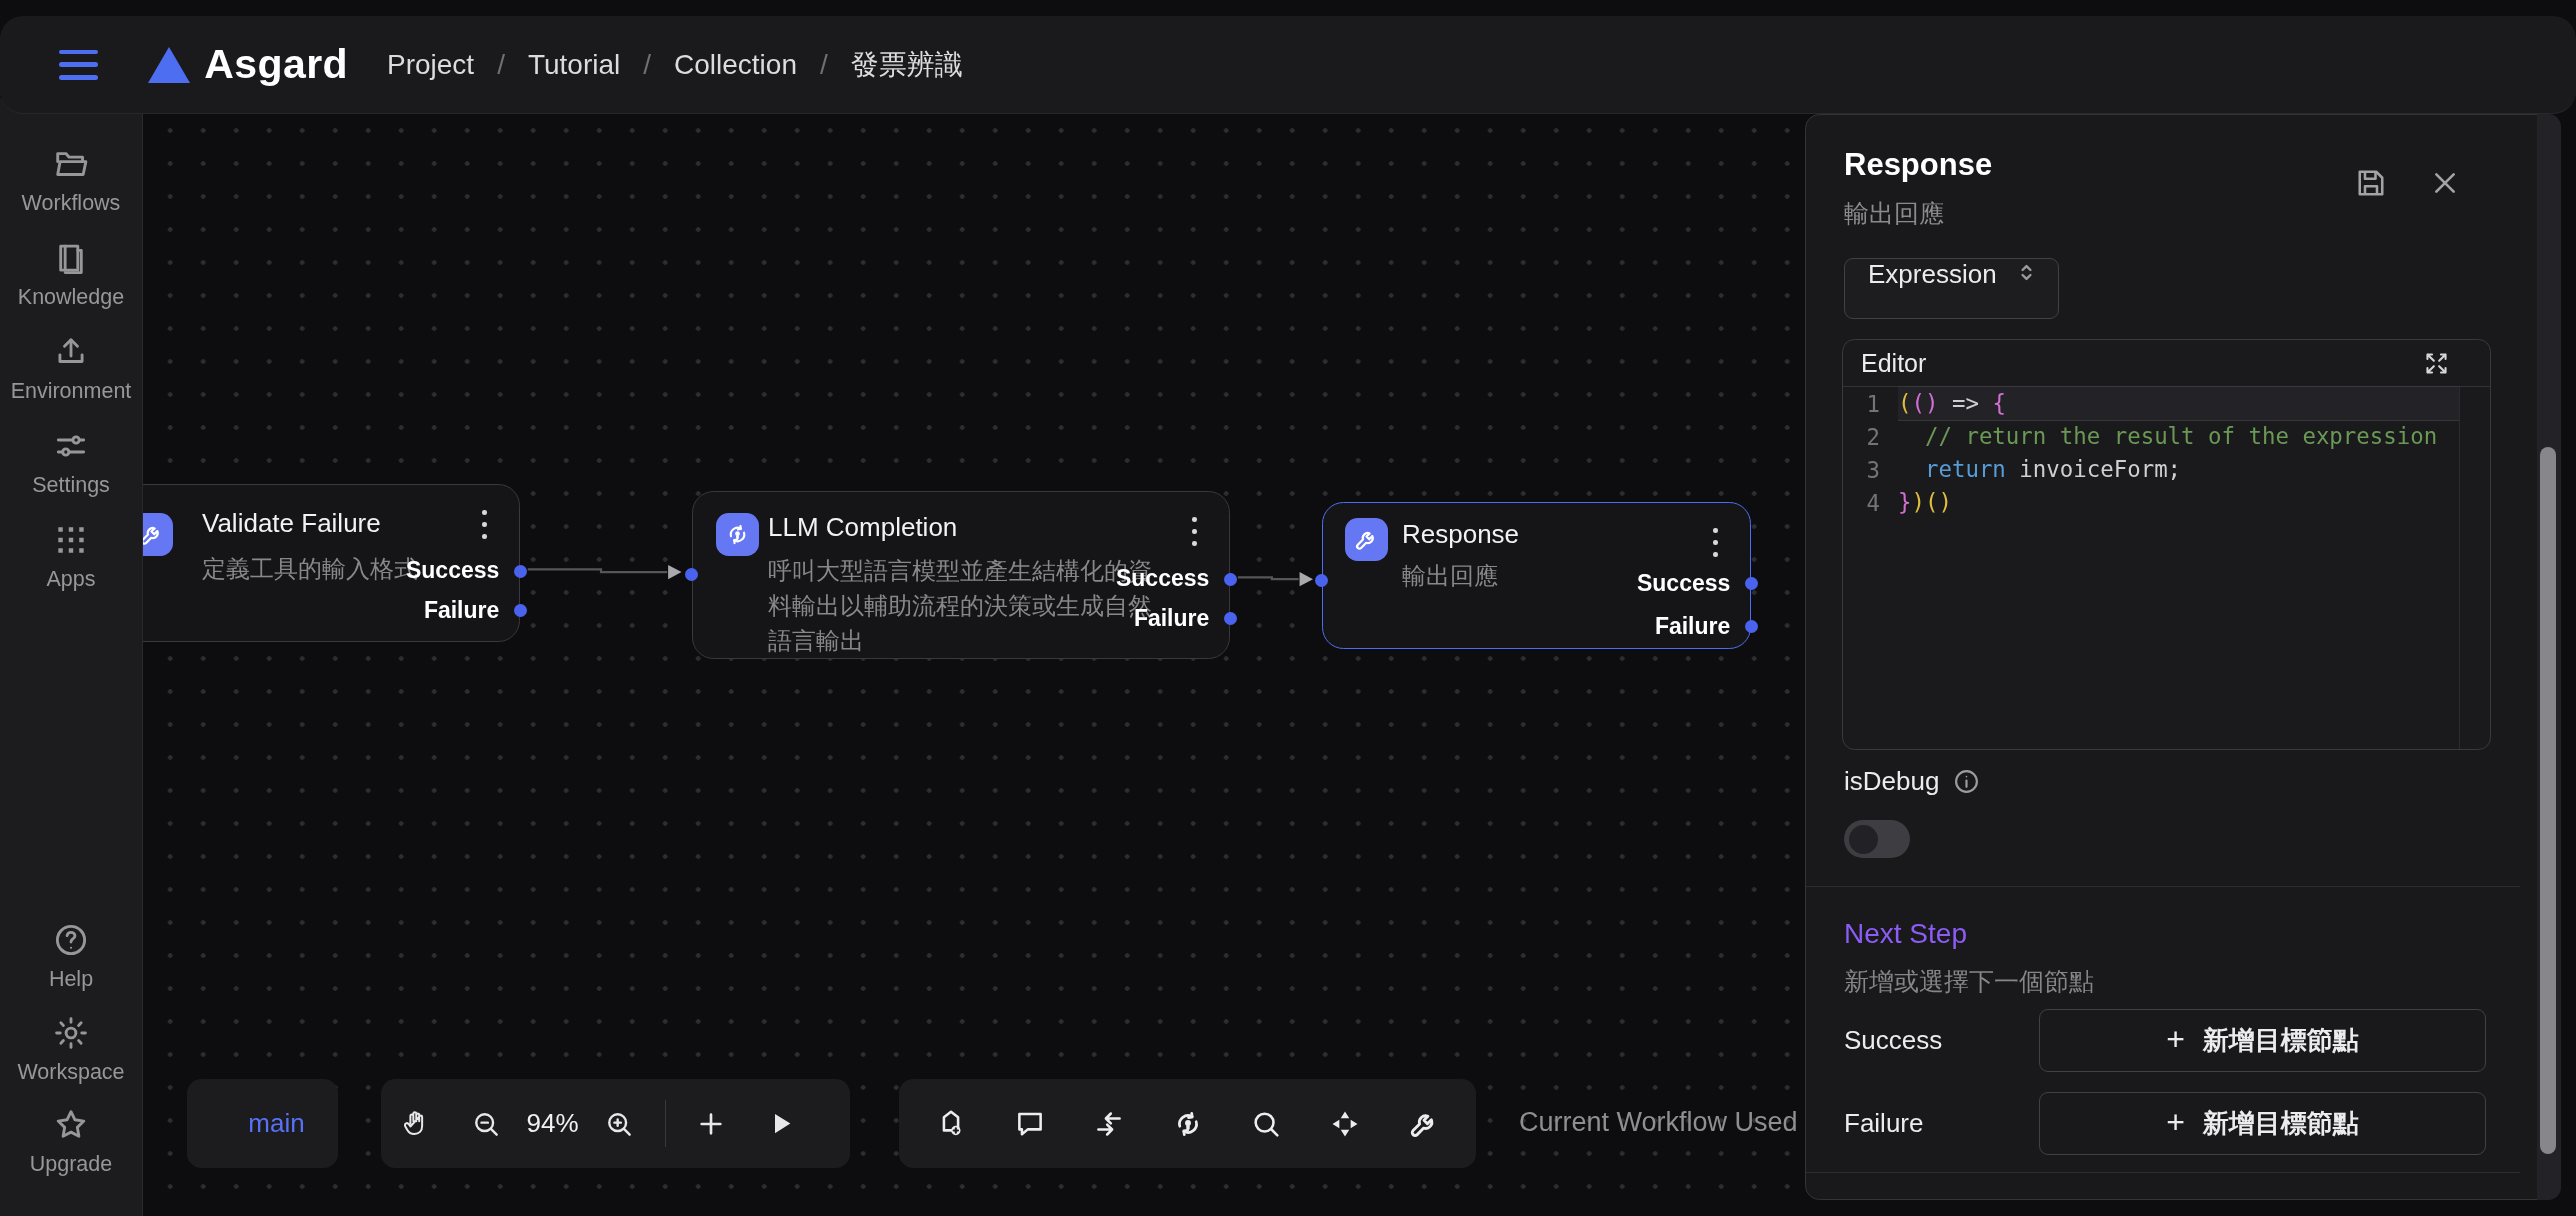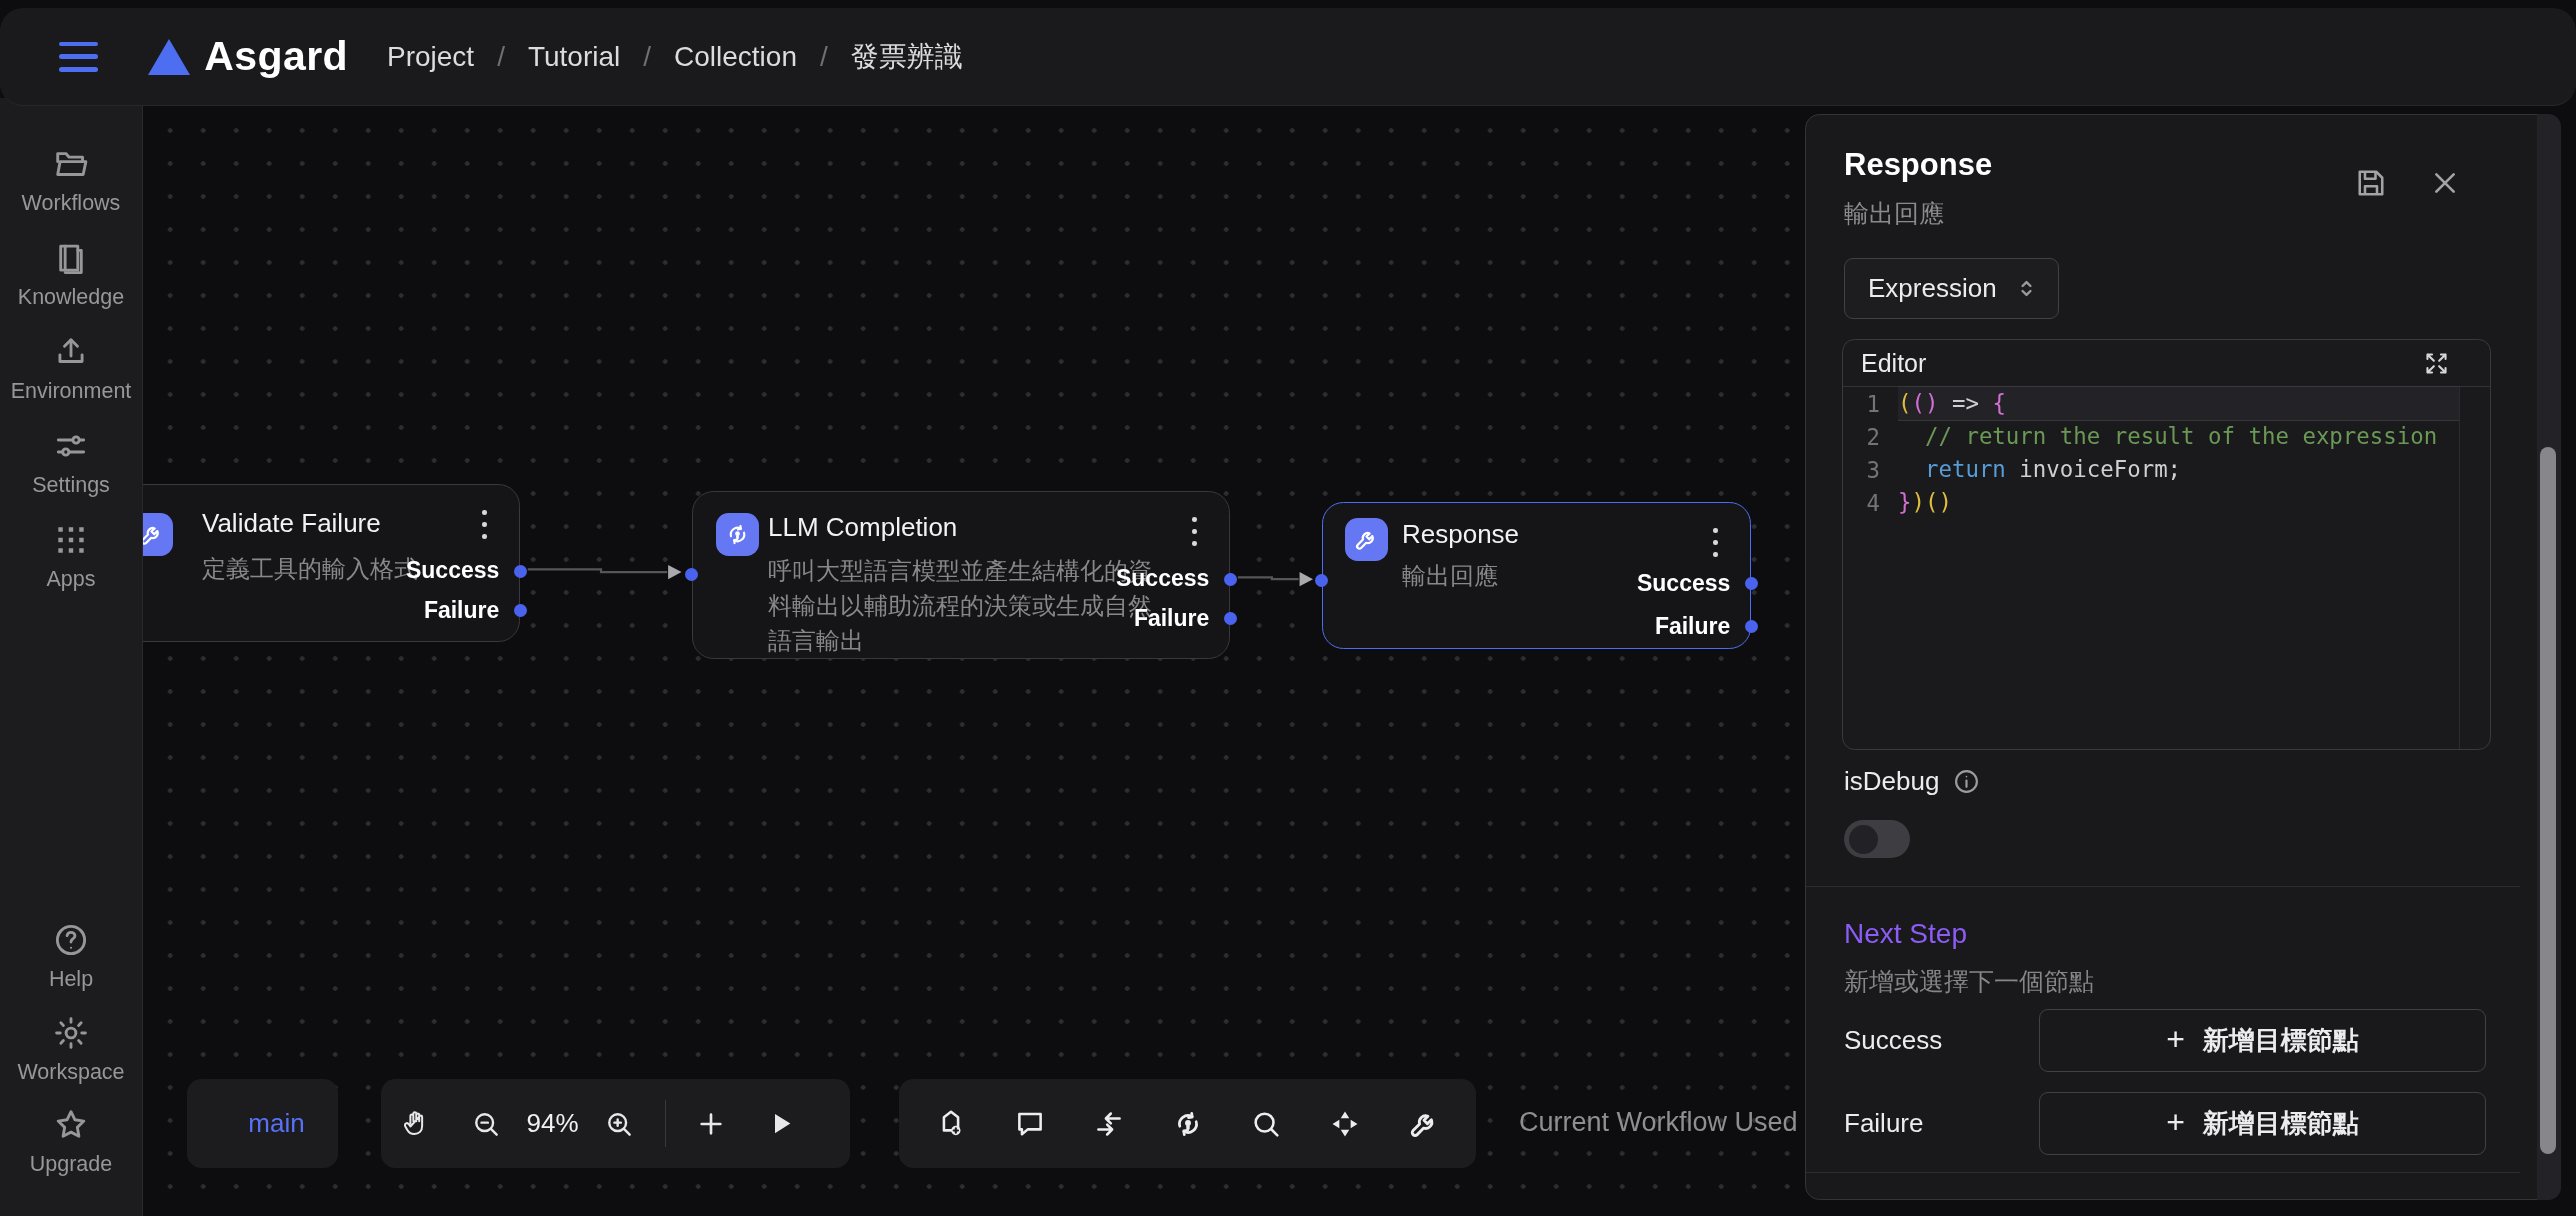--- a/index.html
+++ b/index.html
@@ -8,21 +8,21 @@
     --border-soft:#39393d; --txt:#ececee; --txt-dim:#8b8b90;
   }
   *{margin:0;padding:0;box-sizing:border-box;}
   html,body{width:2576px;height:1216px;overflow:hidden;background:var(--bg-canvas);
     font-family:"Liberation Sans","DejaVu Sans",sans-serif;color:var(--txt);}
   svg{display:block;}
   .ic{display:inline-flex;align-items:center;justify-content:center;}
   .ic svg{width:100%;height:100%;}
 
   
-  #topbar{position:absolute;left:0;top:8px;width:2576px;height:98px;background:#1a1a1c;
+  #topbar{position:absolute;left:0;top:16px;width:2576px;height:98px;background:#1a1a1c;
     border-bottom:0.9px solid #28282c;display:flex;align-items:center;z-index:30;border-radius:23px;}
   #hamburger{width:39px;height:30px;margin-left:59px;display:flex;flex-direction:column;justify-content:space-between;cursor:pointer;}
   #hamburger span{display:block;height:4.5px;border-radius:2.7px;background:var(--accent);}
   #logo-triangle{width:0;height:0;margin-left:50px;border-left:21.5px solid transparent;
     border-right:21.5px solid transparent;border-bottom:36px solid var(--accent);}
   #brand{font-size:41px;font-weight:600;letter-spacing:0.4px;margin-left:14.3px;color:#fff;}
   #breadcrumb{display:flex;align-items:center;margin-left:39px;font-size:28px;color:#dcdcde;gap:23px;}
   #breadcrumb .sep{color:#6f6f74;}
   #breadcrumb .crumb{cursor:pointer;}
   #topbar-right{margin-left:auto;display:flex;align-items:center;margin-right:39px;gap:21.5px;}
@@ -92,21 +92,21 @@
 
   
   #panel{position:absolute;left:1805px;top:114px;width:755px;height:1086px;background:#19191b;
     border:0.9px solid #343438;border-radius:14.3px;z-index:25;}
   #panel-inner{position:absolute;left:0;top:0;right:39px;bottom:0;}
   #panel-title{position:absolute;left:38px;top:32px;font-size:31px;font-weight:700;color:#fff;}
   #panel-sub{position:absolute;left:38px;top:82px;font-size:25px;color:#8a8a8f;}
   #save-btn{position:absolute;left:547px;top:50px;width:36px;height:36px;color:#a2a2a7;cursor:pointer;}
   #close-btn{position:absolute;left:623px;top:52px;width:32px;height:32px;color:#a2a2a7;cursor:pointer;}
   #type-select{position:absolute;left:38px;top:143px;width:215px;height:61px;border:0.9px solid #414145;
-    border-radius:9px;display:flex;align-items:center;padding:0 18px 0 23px;cursor:pointer;background:#1d1d20;}
+    border-radius:9px;display:flex;padding:0 18px 0 23px;cursor:pointer;background:#1d1d20;}
   #type-select .val{font-size:26px;color:#ececef;flex:1;}
   #type-select .chev{width:27px;height:27px;color:#9a9a9f;}
 
   
   #editor-box{position:absolute;left:36px;top:224px;width:649px;height:411px;border:0.9px solid #3a3a3e;
     border-radius:12.5px;background:#1a1a1d;overflow:hidden;}
   #editor-head{height:47px;border-bottom:0.9px solid #333337;display:flex;align-items:center;padding:0 18px;}
   #editor-label{font-size:25px;color:#ececee;}
   #expand-btn{margin-left:auto;width:29px;height:29px;color:#d6d6d9;cursor:pointer;margin-right:21.5px;}
   #editor-body{position:relative;height:363px;font-family:"DejaVu Sans Mono","Liberation Mono",monospace;cursor:text;}

